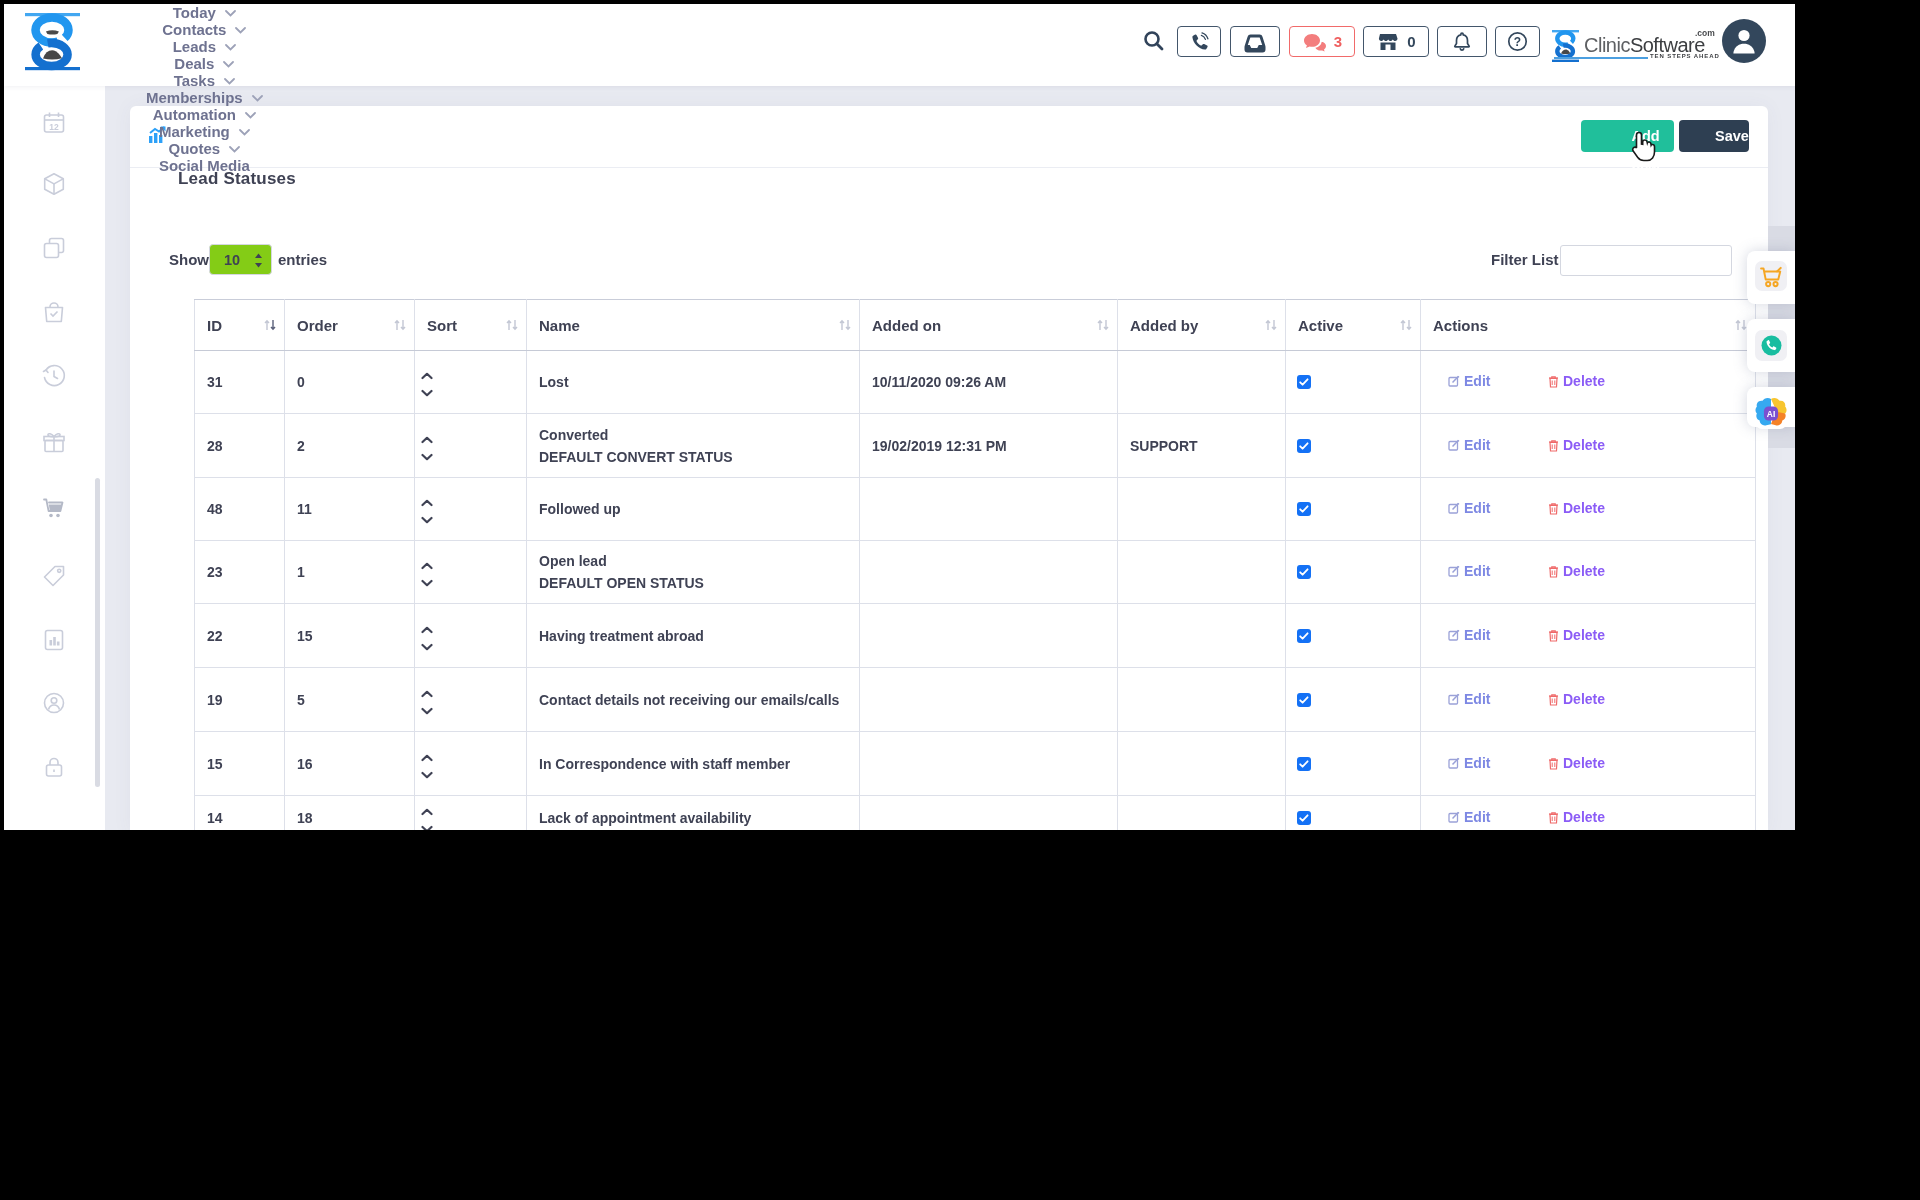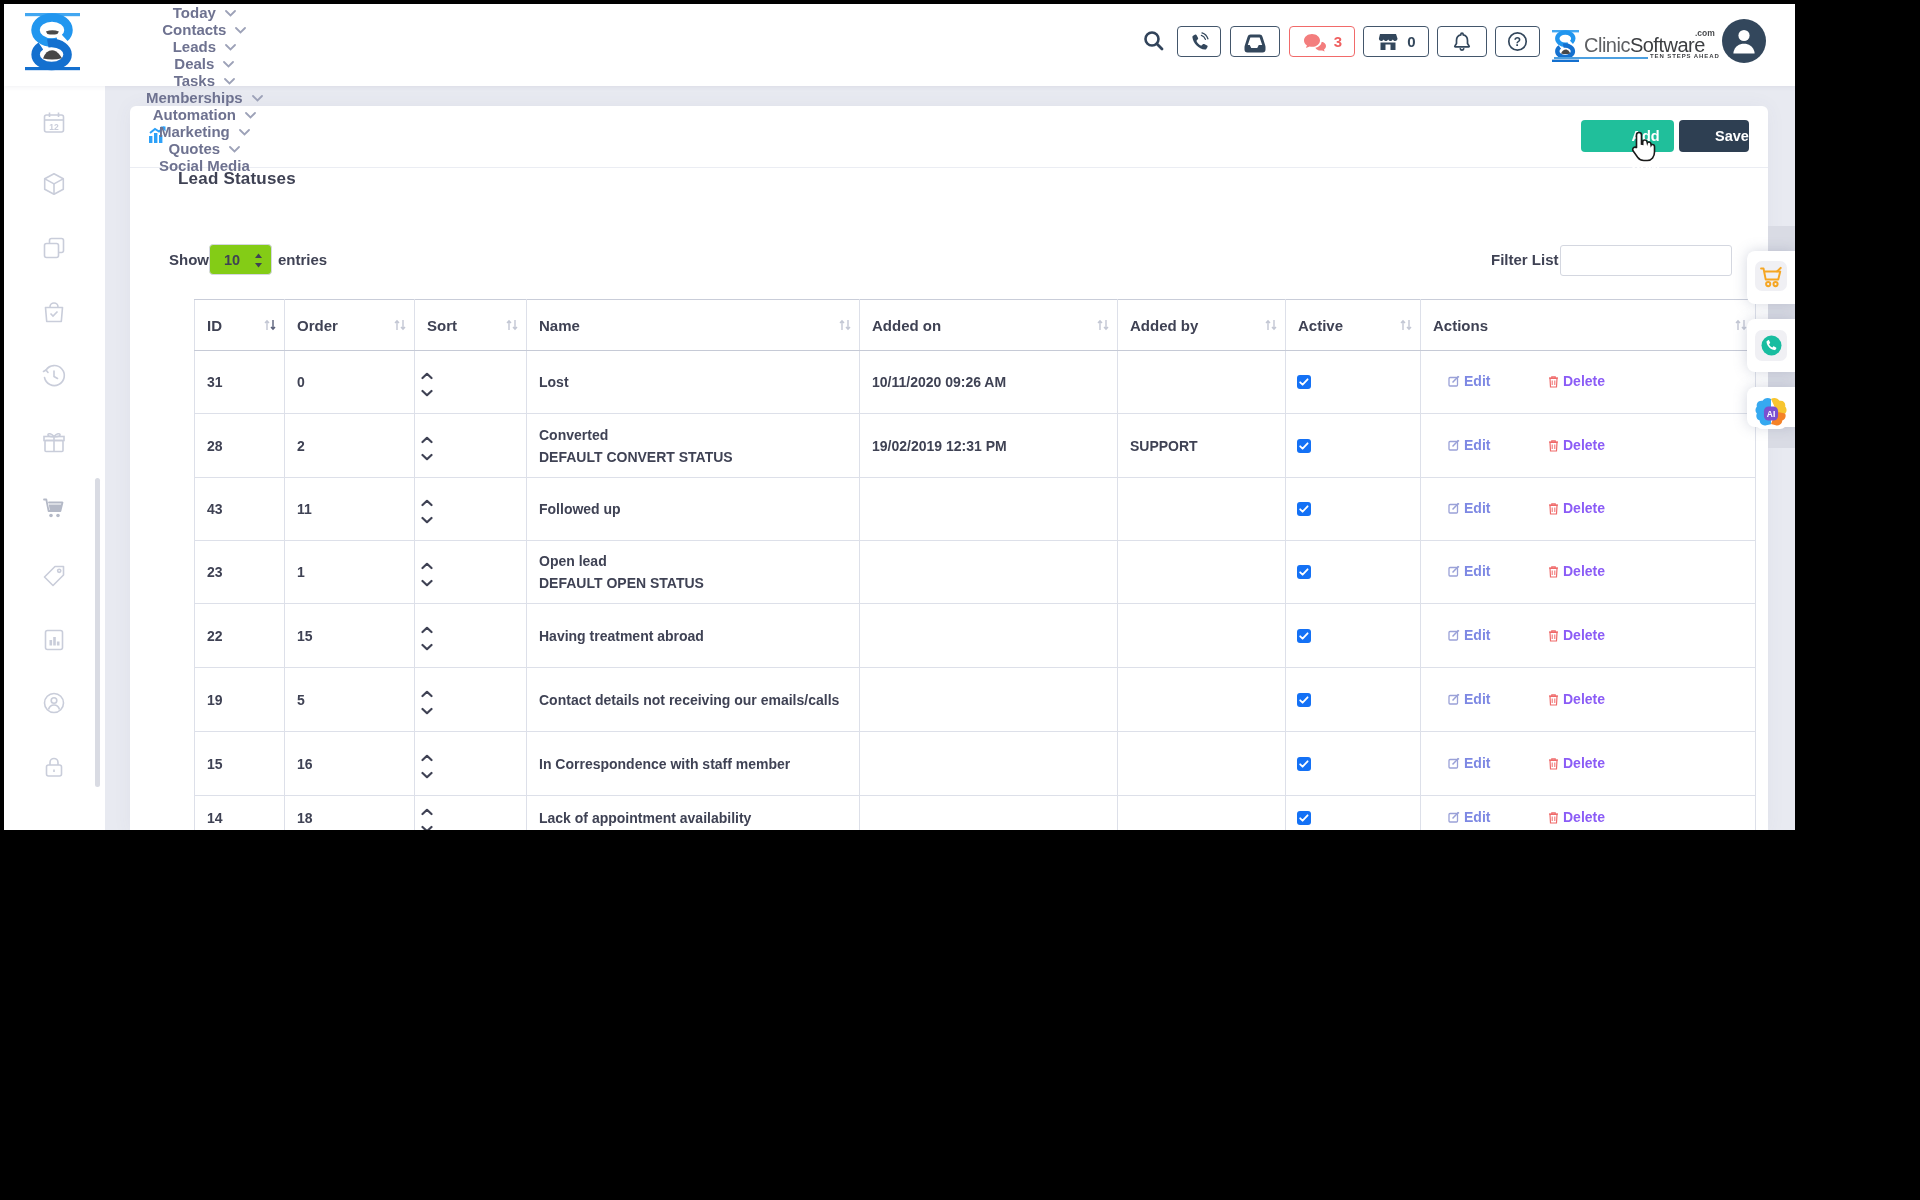--- a/index.html
+++ b/index.html
@@ -363,21 +363,21 @@
                 <span class="act-del"><svg width="11" height="13" viewBox="0 0 11 13" style="margin-right:4px;vertical-align:-2px">
                     <path d="M1 3h9" stroke="#ef6a6a" stroke-width="1.3"></path>
                     <path d="M3.8 3V1.8h3.4V3" fill="none" stroke="#ef6a6a" stroke-width="1.2"></path>
                     <path d="M2 3.5h7l-.5 8.5h-6z" fill="none" stroke="#ef6a6a" stroke-width="1.2"></path>
                     <line x1="4.2" y1="5.5" x2="4.2" y2="10" stroke="#ef6a6a" stroke-width="1"></line>
                     <line x1="6.8" y1="5.5" x2="6.8" y2="10" stroke="#ef6a6a" stroke-width="1"></line>
                   </svg>Delete</span>
               </td>
             </tr>
         <tr>
-              <td>43</td>
+              <td>48</td>
               <td>11</td>
               <td class="sortc">
                 <div class="chev"><svg width="12" height="8" viewBox="0 0 12 8">
                     <path d="M1.5 6L6 1.8 10.5 6" fill="none" stroke="#3f4254" stroke-width="2.2" stroke-linecap="round" stroke-linejoin="round"></path>
                   </svg><svg width="12" height="8" viewBox="0 0 12 8" style="margin-top:6px">
                     <path d="M1.5 2L6 6.2 10.5 2" fill="none" stroke="#3f4254" stroke-width="2.2" stroke-linecap="round" stroke-linejoin="round"></path>
                   </svg></div>
               </td>
               <td>Followed up</td>
               <td></td>

